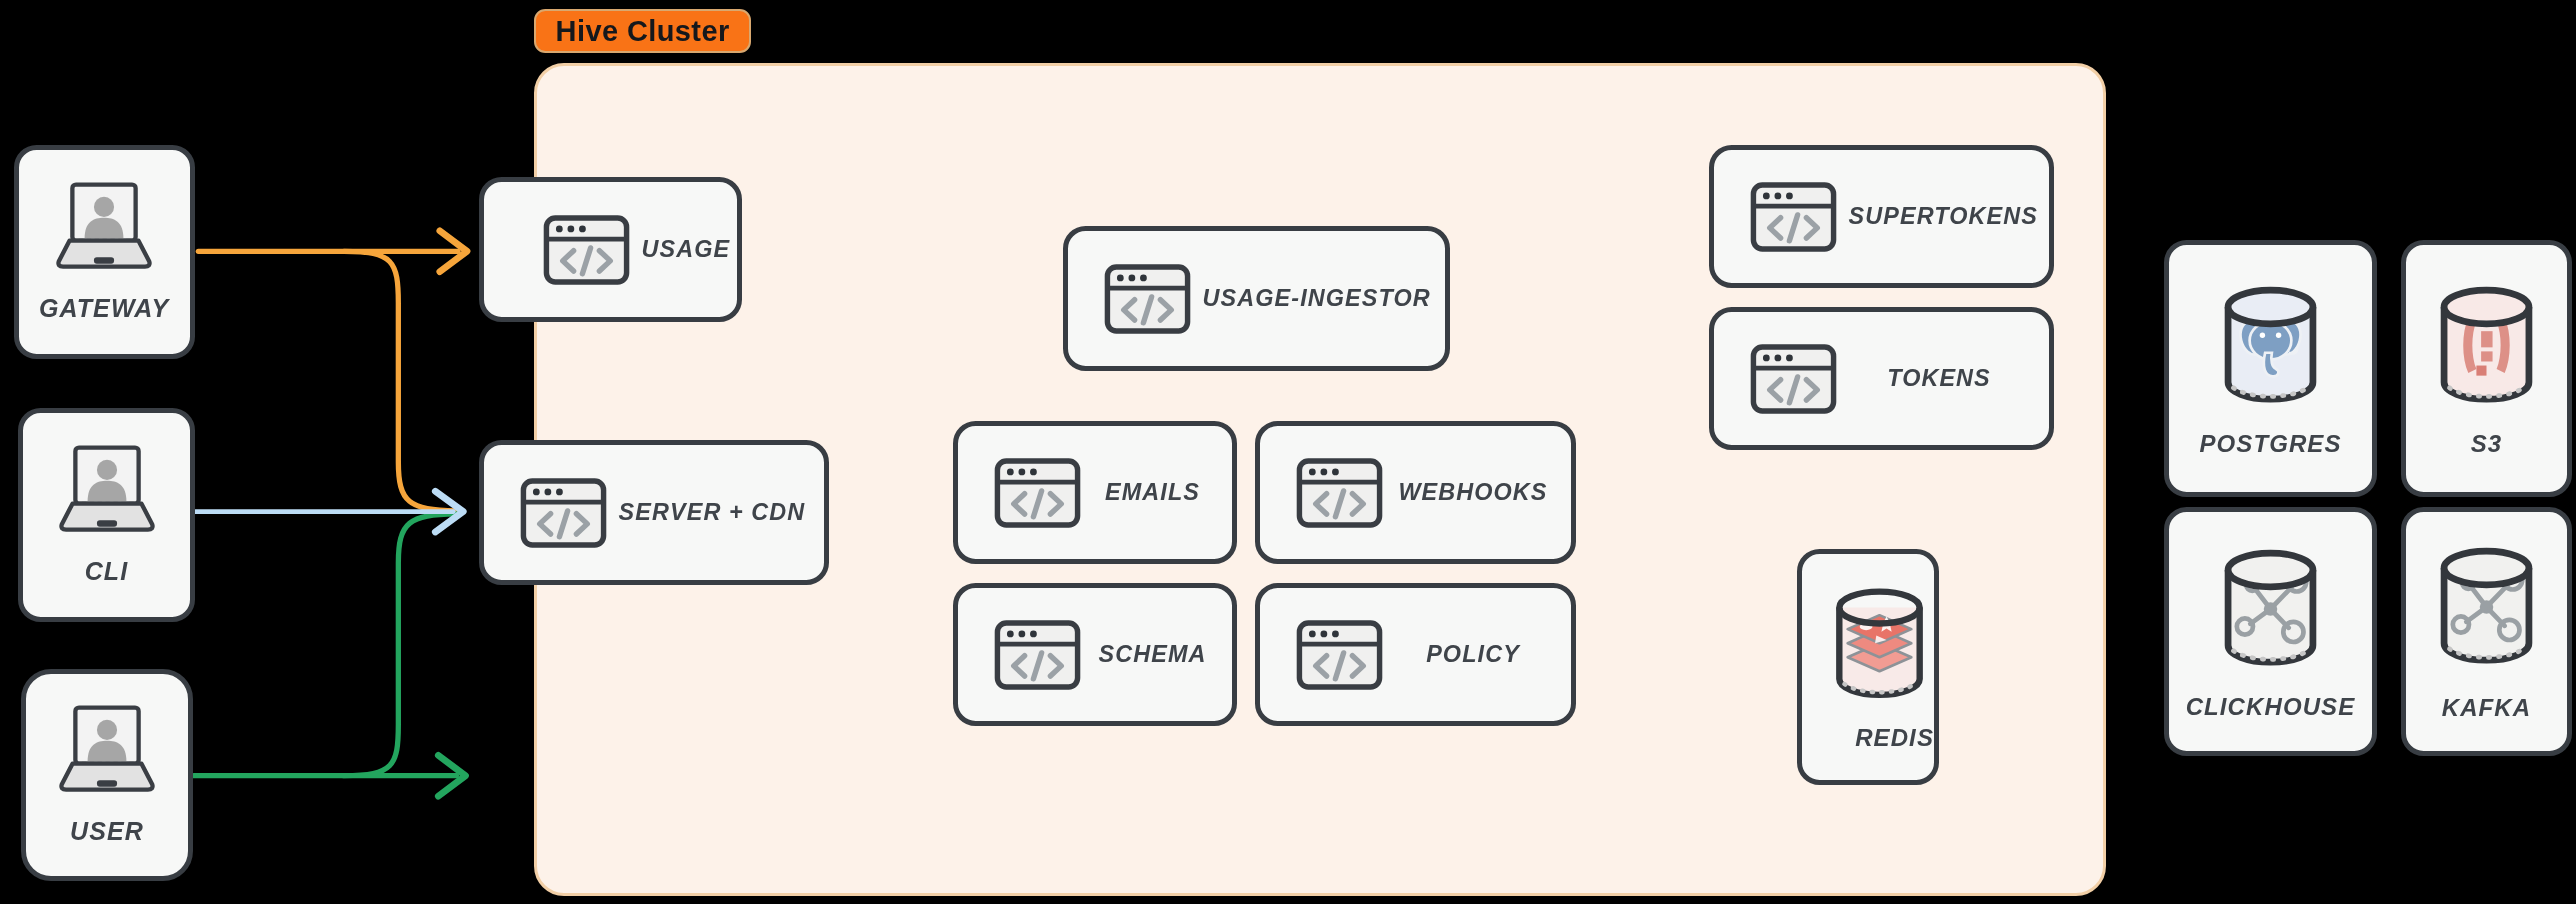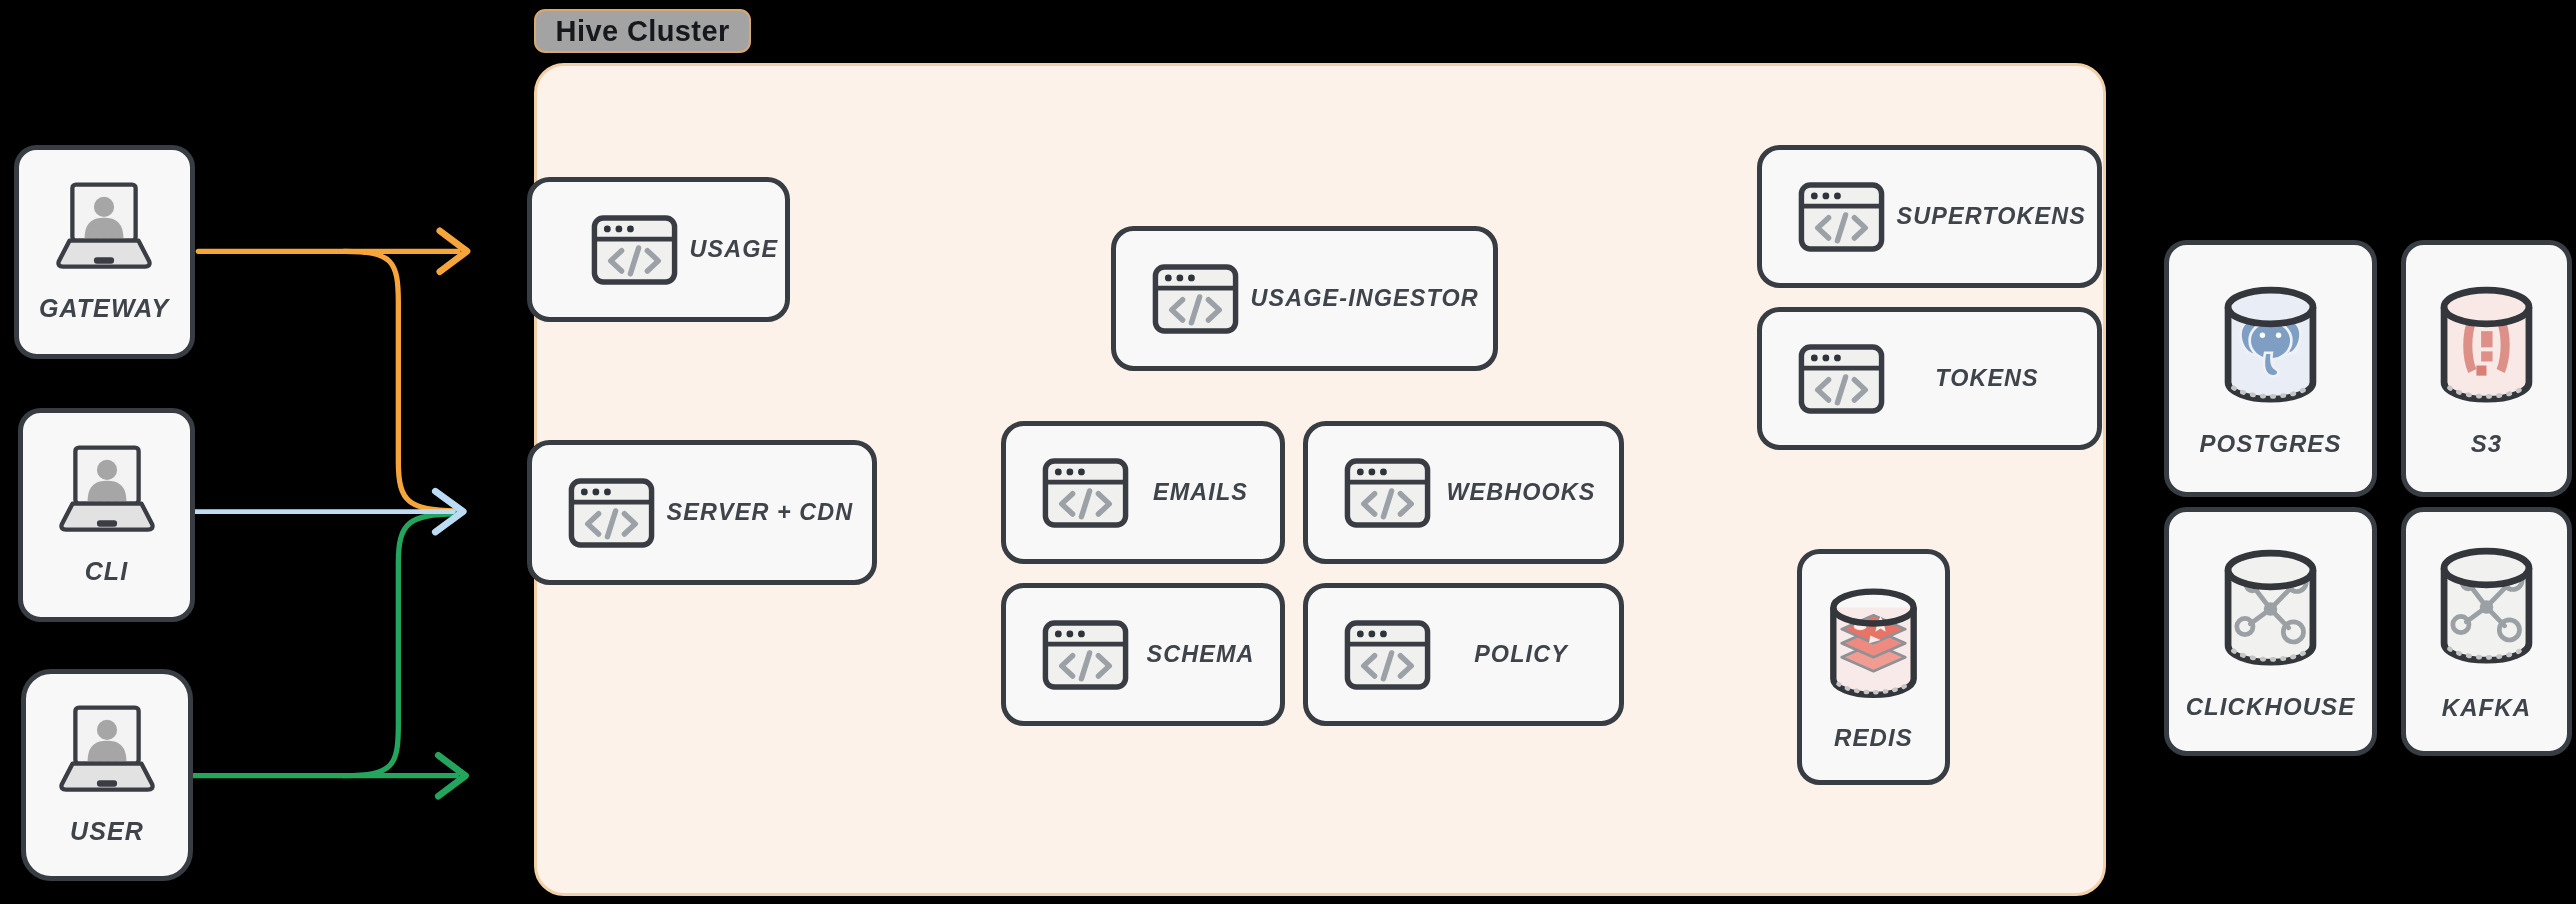--- a/index.html
+++ b/index.html
@@ -3,42 +3,42 @@
 <meta charset="utf-8">
 <style>
   html,body{margin:0;padding:0;background:#000;}
   #canvas{position:relative;width:2576px;height:904px;background:#000;overflow:hidden;
           font-family:"Liberation Sans", sans-serif;}
 
   
   .cluster{position:absolute;left:534px;top:63px;width:1572px;height:833px;
            background:#fdf2e9;border:3px solid #f2cfa6;border-radius:30px;box-sizing:border-box;}
   .cluster-badge{position:absolute;left:534px;top:9px;height:44px;padding:0 19.6px;
-           background:#a3a3a3;border:2.3px solid #d9a86f;border-radius:11.3px;
+           background:#f97316;border:2.3px solid #d9a86f;border-radius:11.3px;
            display:flex;align-items:center;box-sizing:border-box;
            font-size:29px;font-weight:700;color:#15181c;letter-spacing:0.4px;z-index:5;}
 
   
   #edges-layer{position:absolute;left:0;top:0;width:2576px;height:904px;z-index:2;}
   .edge{fill:none;stroke-width:7;stroke-linecap:round;}
   .edge.thin{stroke-width:6;}
   .edge-head{fill:none;stroke-width:9;stroke-linecap:round;stroke-linejoin:round;}
 
   
   .node{position:absolute;background:#f7f8f7;border:5.3px solid #383d43;border-radius:22.6px;
         box-sizing:border-box;z-index:3;}
   .node-label{font-style:italic;font-weight:600;color:#3f444a;letter-spacing:1.1px;
         font-size:25px;white-space:nowrap;}
 
   
   .stack{display:flex;flex-direction:column;align-items:center;justify-content:center;gap:21px;}
   .db-node .node-label{font-size:24px;}
 
   
-  .service-node{display:flex;align-items:center;margin-left:48px;}
+  .service-node{display:flex;align-items:center;}
   .service-node .icon{margin-left:35px;display:flex;}
   .service-node .node-label{flex:1;text-align:center;font-size:23.4px;padding:0 19.6px 0 10.6px;}
 
   .icon{display:flex;}
   .code{fill:none;stroke:#9ba1a6;stroke-width:8;stroke-linecap:round;stroke-linejoin:round;}
 </style>
 </head>
 <body>
 
 <div id="canvas">
@@ -244,21 +244,21 @@
           <circle cx="42" cy="22" r="5" fill="#2f343a"></circle>
           <circle cx="59" cy="22" r="5" fill="#2f343a"></circle>
         <path class="code" d="M46 54 L30 69 L46 84"></path>
           <path class="code" d="M84 54 L100 69 L84 84"></path>
           <path class="code" d="M71 50 L59 88"></path>
       </svg>
     </span>
     <div class="node-label">TOKENS</div>
   </div>
 
-  <div class="node stack db-node" style="left:1797px;top:549px;width:153px;height:236px;gap:16.6px;">
+  <div class="node stack db-node" style="left:1797px;top:549px;width:142px;height:236px;gap:16.6px;align-items:flex-end;">
     <span class="icon">
       <svg viewBox="0 0 170 196" width="109" height="125">
         <path d="M22 40 L22 152 A63 25 0 0 0 148 152 L148 40" fill="#f8eae8" stroke="#33373c" stroke-width="10"></path>
         <path d="M30 160 A63 25 0 0 0 140 160" fill="none" stroke="#c6c6c6" stroke-width="7" stroke-dasharray="2 13" stroke-linecap="round"></path>
         <g stroke="#8d9297" stroke-width="4" stroke-linejoin="round">
           <path d="M85 96 L135 118 L85 140 L35 118 Z" fill="#f19c93"></path>
           <path d="M85 74 L135 96 L85 118 L35 96 Z" fill="#ee8a80"></path>
           <path d="M85 52 L135 74 L85 96 L35 74 Z" fill="#e87468"></path>
         </g>
         <ellipse cx="64" cy="70" rx="10" ry="5.5" fill="#fff" opacity=".9"></ellipse>

